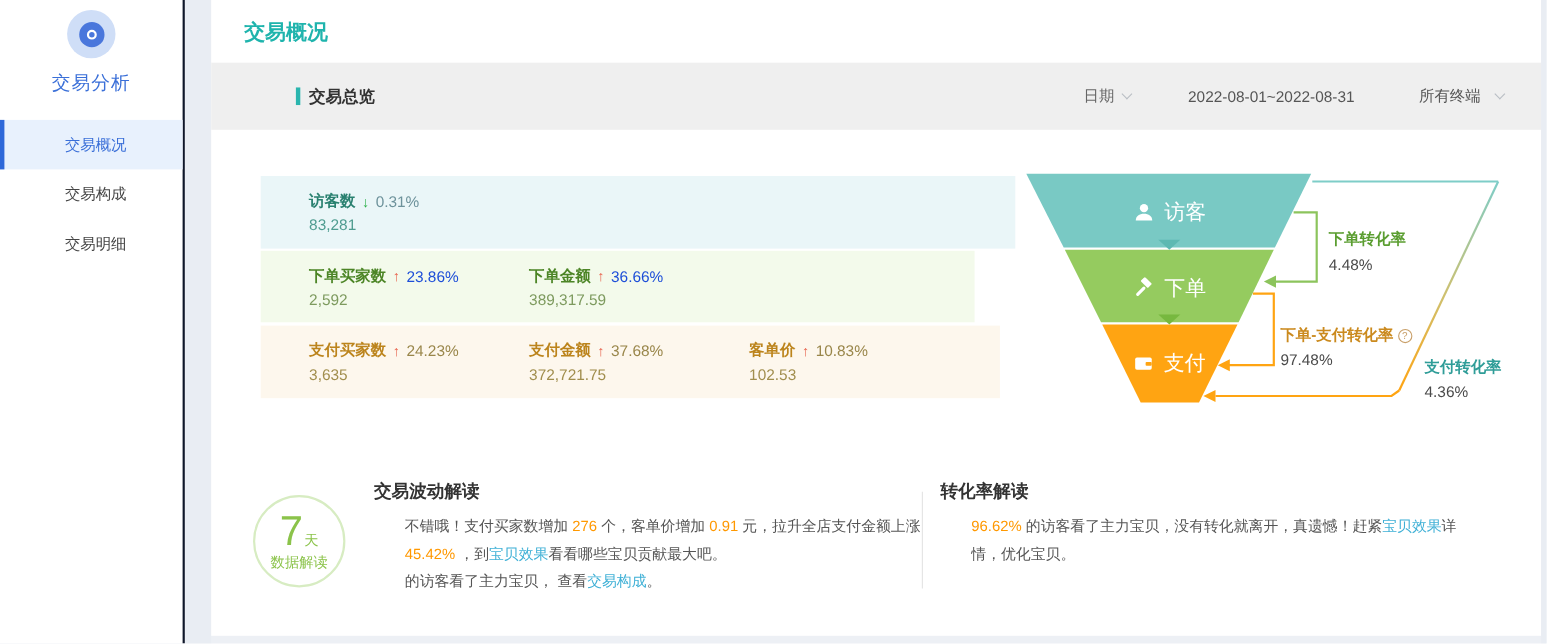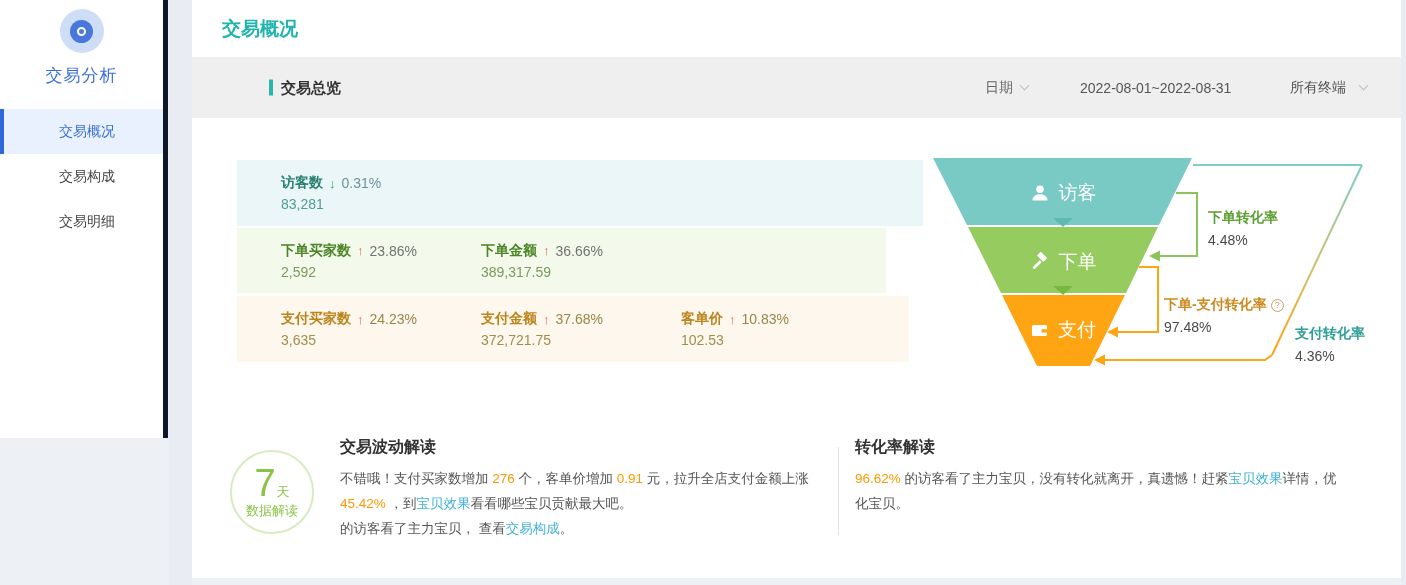--- a/index.html
+++ b/index.html
@@ -1,21 +1,21 @@
 <!DOCTYPE html>
 <html><head>
 <meta charset="utf-8">
 <style>
   * { margin:0; padding:0; box-sizing:border-box; }
   html,body { width:1406px; height:585px; overflow:hidden; }
   body { background:#edf0f5; font-family:"Liberation Sans","DejaVu Sans",sans-serif; }
   .page { position:relative; width:1406px; height:585px; }
 
   
-  .sidebar { position:absolute; left:0; top:0; width:168px; height:438px; background:#fff; border-right:5px solid #0f172a; }
+  .sidebar { position:absolute; left:0; top:0; width:168px; height:585px; background:#fff; border-right:2px solid #0f172a; }
   .side-head { padding-top:9px; text-align:center; }
   .app-icon { width:44px; height:44px; border-radius:50%; background:#cfdef7; margin:0 auto; display:flex; align-items:center; justify-content:center; }
   .app-icon-mid { width:23px; height:23px; border-radius:50%; background:#4a77dc; display:flex; align-items:center; justify-content:center; }
   .app-icon-ring { width:9px; height:9px; border:2px solid #fff; border-radius:50%; }
   .app-title { margin-top:11px; font-size:17px; color:#3a6fd8; letter-spacing:1px; }
   .side-nav { margin-top:22px; }
   .side-item { height:45px; display:flex; align-items:center; padding-left:55px; font-size:14px; color:#444; cursor:pointer; border-left:4px solid transparent; }
   .side-item.active { background:#e8f1fd; color:#3a6fd8; border-left:4px solid #2e68d9; }
 
   
@@ -43,21 +43,21 @@
   .row2 { top:228px; height:65px; width:649px; background:#f3faeb; }
   .row3 { top:296px; height:66px; width:672px; background:#fdf7ed; }
   .m-item { width:200px; }
   .m-top { font-size:14px; display:flex; align-items:center; }
   .m-label { font-weight:bold; }
   .m-arrow { font-weight:bold; margin:0 6px; font-size:13px; }
   .m-arrow.up { color:#e8654f; }
   .m-arrow.down { color:#2cb14a; }
   .m-value { font-size:14px; margin-top:4px; }
   .row1 .m-label{color:#2a8170} .row1 .m-value{color:#4f9c90} .row1 .m-pct{color:#6d929b}
-  .row2 .m-label{color:#4c8526} .row2 .m-value{color:#7d9a5e} .row2 .m-pct{color:#737373}
+  .row2 .m-label{color:#4c8526} .row2 .m-value{color:#7d9a5e} .row2 .m-pct{color:#1d4ed8}
   .row3 .m-label{color:#bc841c} .row3 .m-value{color:#a18e4d} .row3 .m-pct{color:#99864a}
 
   
   .funnel { position:absolute; left:735px; top:150px; width:460px; height:225px; }
   .funnel svg.fsvg { position:absolute; left:0; top:0; }
   .stage { position:absolute; left:30px; width:212px; height:28px; display:flex; align-items:center; justify-content:center; gap:9px; color:#fff; font-size:19px; }
   .stage svg { flex:none; }
   .s1 { top:29px; } .s2 { top:98px; } .s3 { top:166px; }
   .conv { position:absolute; font-size:14px; }
   .c1 { left:281px; top:49px; } .c2 { left:237px; top:136px; } .c3 { left:368px; top:165px; }
@@ -71,21 +71,21 @@
   
   .badge-circle { position:absolute; left:38px; top:450px; width:84px; height:84px; border:2px solid #d7ecc2; border-radius:50%; display:flex; flex-direction:column; align-items:center; justify-content:center; color:#8bc34a; }
   .badge-line1 { display:flex; align-items:baseline; }
   .badge-num { font-size:38px; line-height:36px; }
   .badge-unit { font-size:13px; margin-left:1px; }
   .badge-cap { font-size:13px; margin-top:1px; }
   .col { position:absolute; top:437px; }
   .col-left { left:148px; width:505px; }
   .col-right { left:663px; width:482px; }
   .col h3 { font-size:16px; color:#333; margin-bottom:8px; }
-  .col p { font-size:13.5px; line-height:25px; color:#555; }
+  .col p { font-size:13.5px; line-height:25px; color:#555;margin-left:28px; }
   .num { color:#ff9800; }
   .link { color:#3fb0d6; cursor:pointer; text-decoration:none; }
   .v-divider { position:absolute; left:646px; top:447px; width:1px; height:88px; background:#e3e3e3; }
 </style>
 </head>
 <body>
 
 <div class="page">
 
   <aside class="sidebar">

